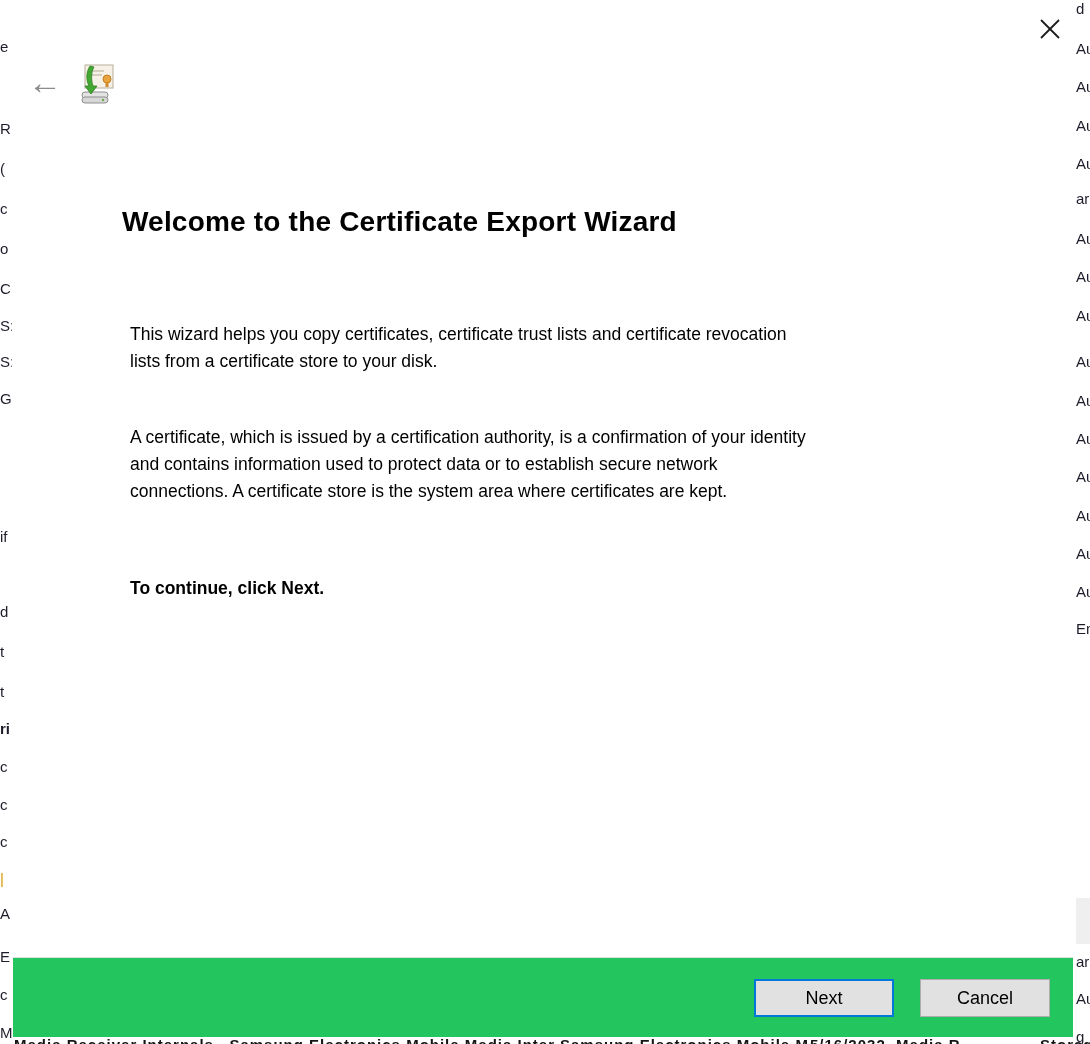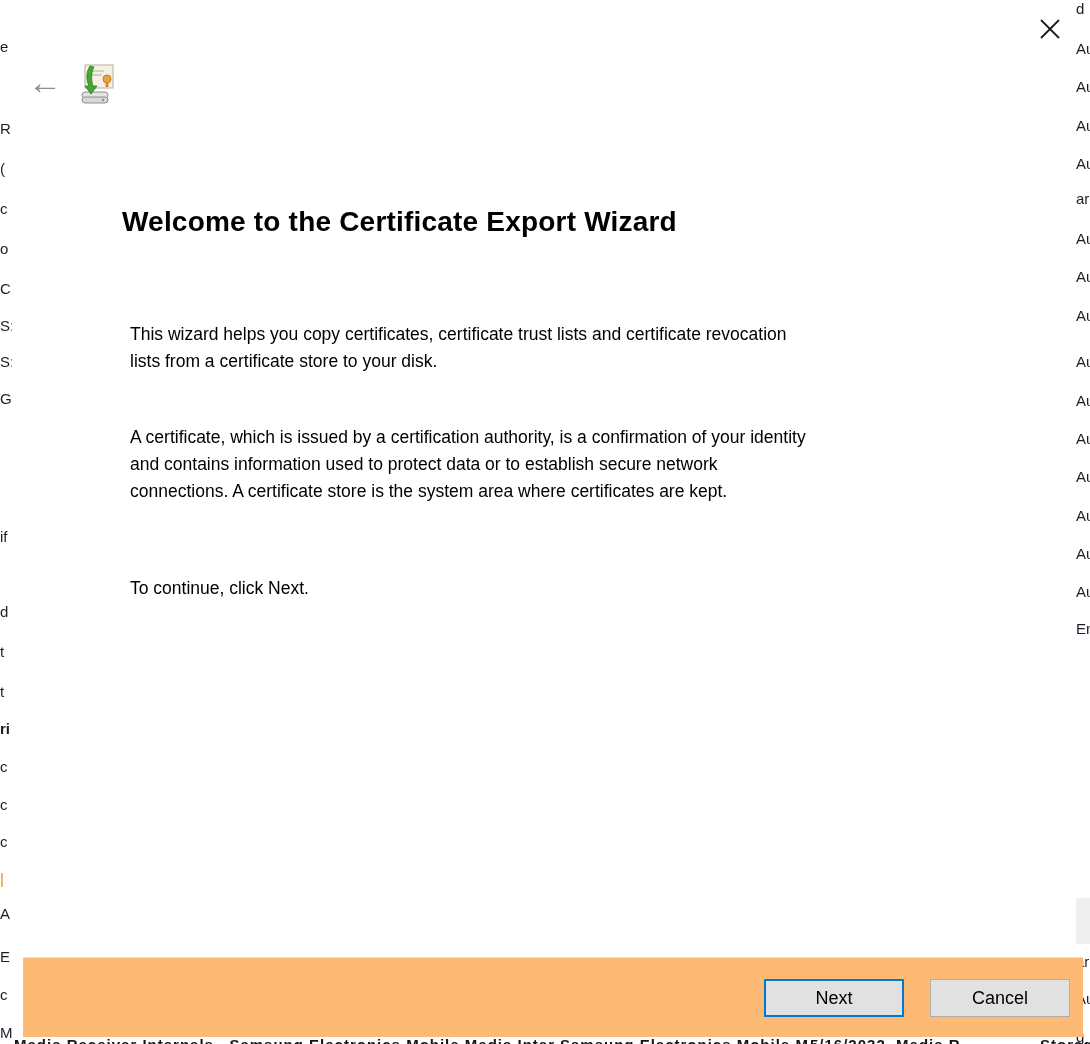--- a/index.html
+++ b/index.html
@@ -42,33 +42,33 @@
     position:absolute;left:110px;top:74px;font-size:19px;color:#000000;white-space:nowrap;
   }
   .heading{
     position:absolute;left:110px;top:206px;width:900px;
     font-size:28px;font-weight:bold;color:#000000;letter-spacing:0.2px;white-space:nowrap;
   }
   .para{position:absolute;left:118px;width:880px;font-size:17.5px;color:#000000;}
   .para div{line-height:27px;white-space:pre;}
   .p1{top:321px;}
   .p2{top:424px;}
-  .p3{top:575px;}
+  .p3{top:575px;font-weight:bold;}
   
   .footer{
-    position:absolute;left:11px;top:957px;width:1060px;height:80px;
-    background:#fdba74;border-top:1px solid #dfdfdf;box-sizing:border-box;
+    position:absolute;left:1px;top:957px;width:1060px;height:80px;
+    background:#22c55e;border-top:1px solid #dfdfdf;box-sizing:border-box;
   }
   .btn{
     position:absolute;top:21px;height:38px;box-sizing:border-box;
     background:#e1e1e1;font-size:18px;color:#000000;
     display:flex;align-items:center;justify-content:center;cursor:default;
   }
   .btn-next{left:741px;width:140px;border:2px solid #0078d7;}
-  .btn-cancel{left:907px;width:140px;border:1px solid #adadad;}
+  .btn-cancel{left:907px;width:130px;border:1px solid #adadad;}
 </style>
 </head>
 <body>
 
 <div class="frag-col frag-left">
     <div style="top: 38px;">e</div>
     <div style="top: 120px;">R</div>
     <div style="top: 160px;">(</div>
     <div style="top: 200px;">c</div>
     <div style="top: 240px;">o</div>

